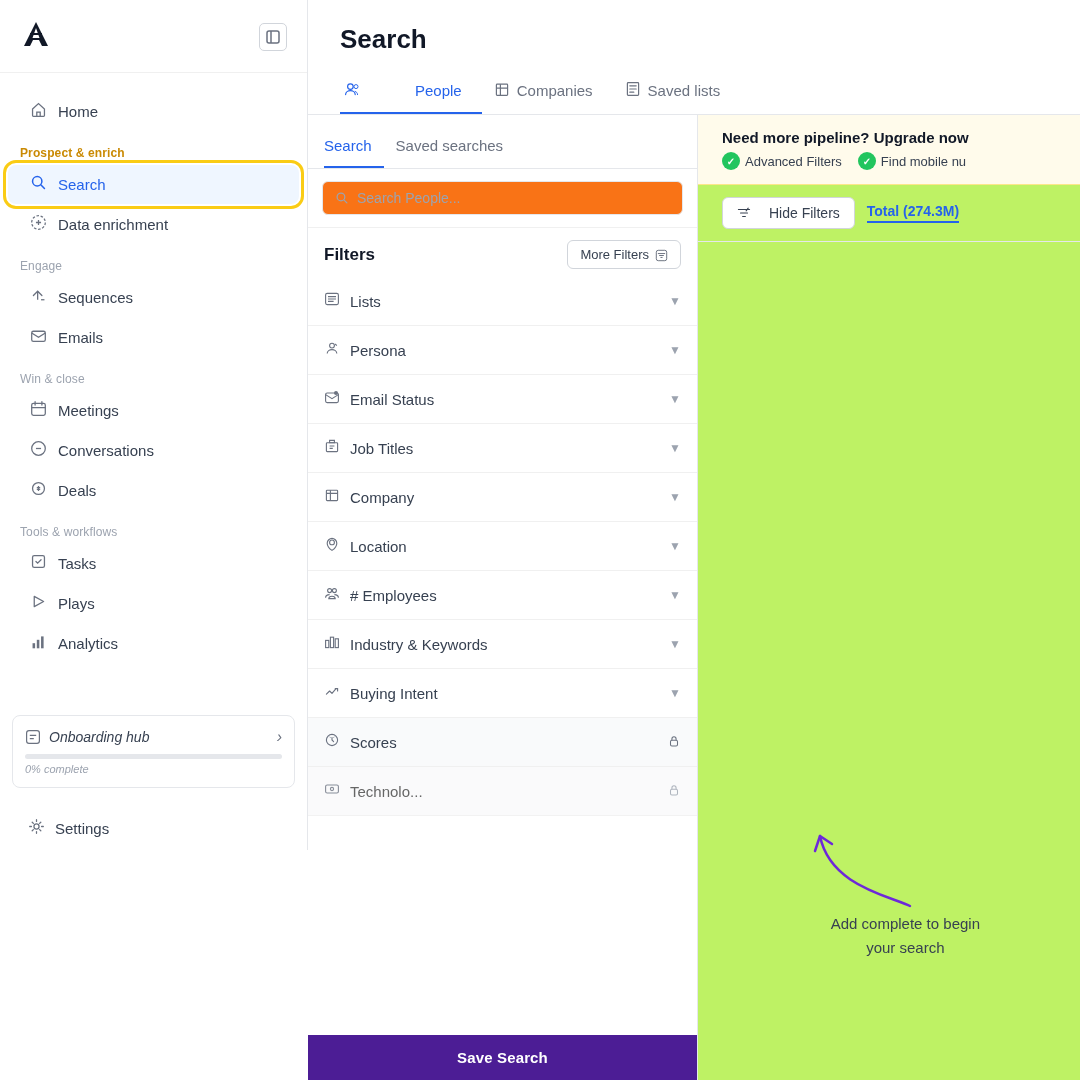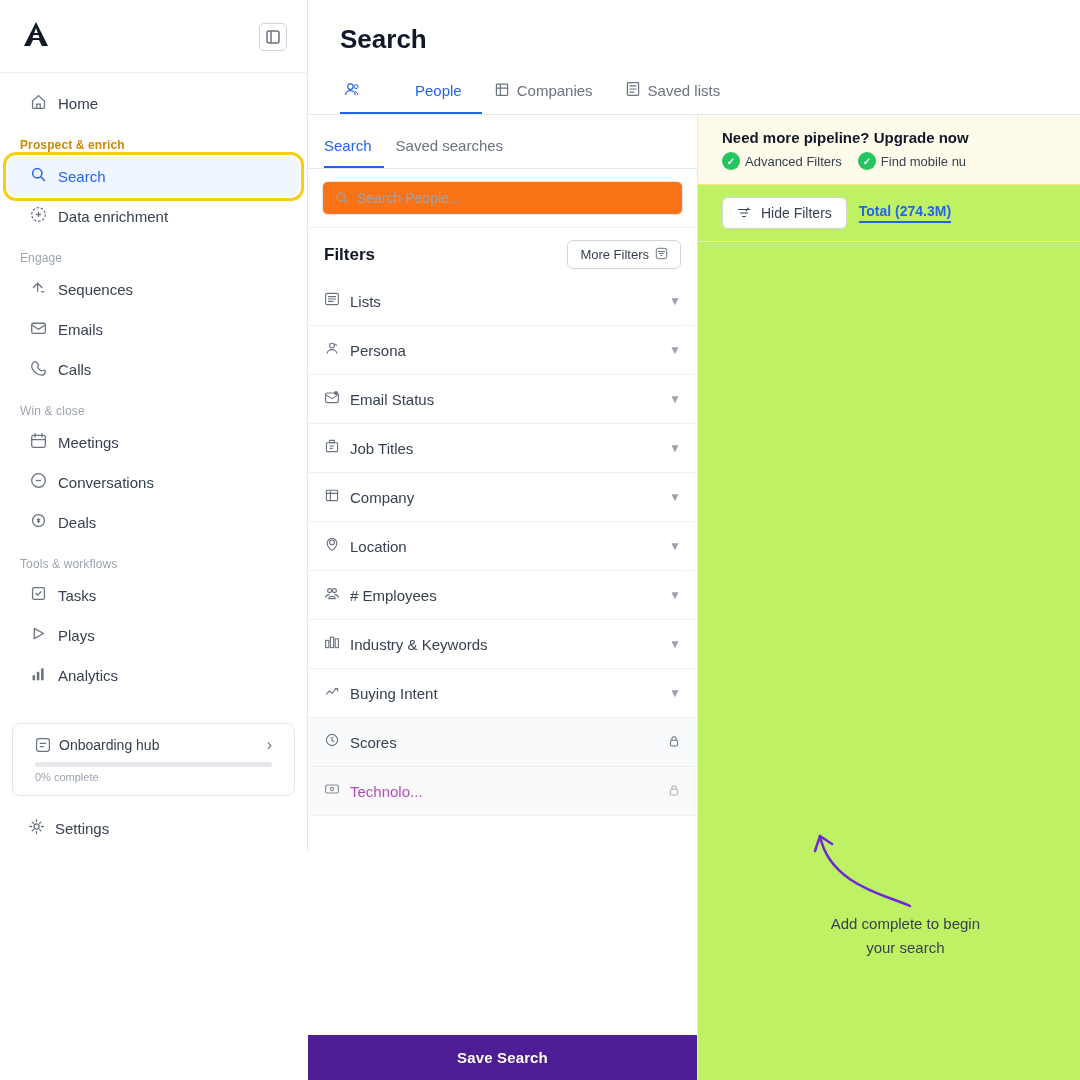--- a/index.html
+++ b/index.html
@@ -9,20 +9,21 @@
     .sidebar {
       width: 308px;
       min-width: 308px;
       background: #fff;
       border-right: 1px solid #e5e7eb;
       display: flex;
       flex-direction: column;
       padding: 0;
       height: 850px;
       overflow: hidden;
+      gap: 8px;
     }
     .sidebar-logo {
       display: flex;
       align-items: center;
       justify-content: space-between;
       padding: 18px 20px 16px 20px;
       border-bottom: 1px solid #f0f0f0;
     }
     .logo-mark {
       font-weight: 900;
@@ -71,22 +72,23 @@
       outline: 3px solid #facc15;
       outline-offset: 3px;
       border-radius: 8px;
     }
 
     
     .onboarding-box {
       margin: 10px 12px;
       border: 1px solid #e5e7eb;
       border-radius: 8px;
-      padding: 12px 22px;
-      cursor: pointer;
+      padding: 12px 12px;
+      cursor: pointer;
+      font-style: italic;
     }
     .onboarding-box-header {
       display: flex; align-items: center; justify-content: space-between;
     }
     .onboarding-box-title {
       display: flex; align-items: center; gap: 8px;
       font-size: 14px; color: #374151; font-weight: 500;
     }
     .progress-bar-bg {
       background: #e5e7eb; height: 5px; border-radius: 3px; margin-top: 8px;
@@ -188,21 +190,21 @@
       font-size: 14px; color: #374151; flex: 1;
     }
     .search-input-inner input::placeholder { color: #9ca3af; }
 
     .filters-header {
       display: flex; align-items: center; justify-content: space-between;
       padding: 12px 16px 8px 16px;
     }
     .filters-title { font-size: 17px; font-weight: 700; color: #111827; }
     .more-filters-btn {
-      display: flex; align-items: flex-start; gap: 6px;
+      display: flex; align-items: flex-end; gap: 6px;
       padding: 6px 12px;
       border: 1px solid #d1d5db;
       border-radius: 6px;
       font-size: 13px;
       color: #374151;
       cursor: pointer;
       background: #fff;
       margin-left: 48px;
     }
 
@@ -241,21 +243,21 @@
     
     .results-panel {
       flex: 1;
       display: flex;
       flex-direction: column;
       background: #bef264;
       overflow: hidden;
       justify-content: space-between;
     }
     .hide-filters-btn {
-      display: flex; align-items: center; gap: 10px;
+      display: flex; align-items: center; gap: 18px;
       padding: 7px 14px;
       border: 1px solid #d1d5db;
       border-radius: 6px;
       font-size: 14px;
       color: #374151;
       cursor: pointer;
       background: #fff;
     }
   </style>
 </head>
@@ -328,28 +330,20 @@
     <div class="nav-item">
       <span class="nav-icon">
         <svg width="17" height="17" viewBox="0 0 20 20" fill="none">
             <rect x="2" y="5" width="16" height="12" rx="2" stroke="#6b7280" stroke-width="1.5"></rect>
             <path d="M2 7l8 5 8-5" stroke="#6b7280" stroke-width="1.5"></path>
           </svg>
       </span>
       <span>Emails</span>
     </div>
 
-    <div class="nav-item">
-      <span class="nav-icon">
-        <svg width="17" height="17" viewBox="0 0 20 20" fill="none">
-            <path d="M4 4c0 0 1-1 2-1s4 3 4 4-1 2-1 3 4 4 5 4 2-1 3-1 1 2 1 2-1 4-4 4S5 16 3 12 3 5 4 4z" stroke="#6b7280" stroke-width="1.5"></path>
-          </svg>
-      </span>
-      <span>Calls</span>
-    </div>
 
     <div class="nav-section-label">Win &amp; close</div>
 
     <div class="nav-item">
       <span class="nav-icon">
         <svg width="17" height="17" viewBox="0 0 20 20" fill="none">
             <rect x="2" y="4" width="16" height="14" rx="2" stroke="#6b7280" stroke-width="1.5"></rect>
             <path d="M6 2v4M14 2v4M2 9h16" stroke="#6b7280" stroke-width="1.5" stroke-linecap="round"></path>
           </svg>
       </span>
@@ -653,21 +647,21 @@
         </div>
 
         <div class="filter-item" style="background:#f9fafb;opacity:0.8;">
           <div class="filter-item-left">
             <span class="filter-item-icon">
               <svg width="16" height="16" viewBox="0 0 20 20" fill="none">
                   <rect x="2" y="5" width="16" height="10" rx="2" stroke="#6b7280" stroke-width="1.4"></rect>
                   <circle cx="10" cy="10" r="2" stroke="#6b7280" stroke-width="1.4"></circle>
                 </svg>
             </span>
-            <span style="color:#a21caf;">Technolo...</span>
+            <span style="color:#404040;">Technolo...</span>
           </div>
           <span class="filter-item-lock">
             <svg width="14" height="14" viewBox="0 0 20 20" fill="none">
                 <rect x="5" y="9" width="10" height="8" rx="2" stroke="#9ca3af" stroke-width="1.5"></rect>
                 <path d="M7 9V7a3 3 0 016 0v2" stroke="#9ca3af" stroke-width="1.5"></path>
               </svg>
           </span>
         </div>
       </div>
 

